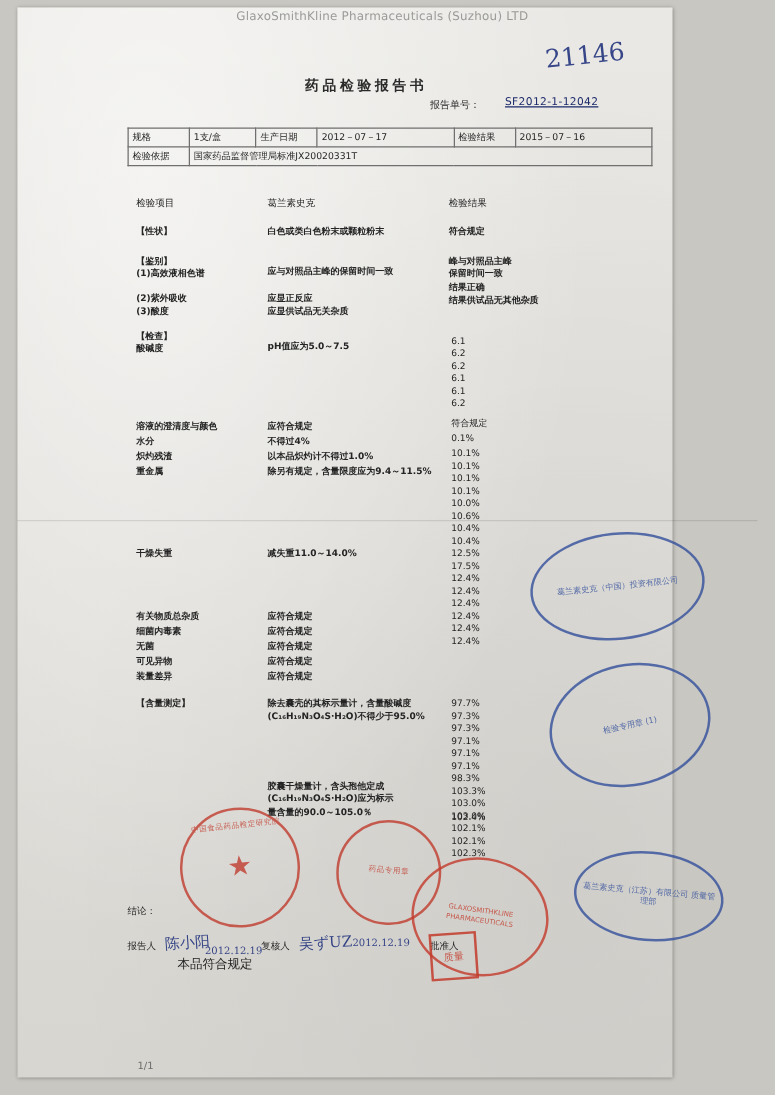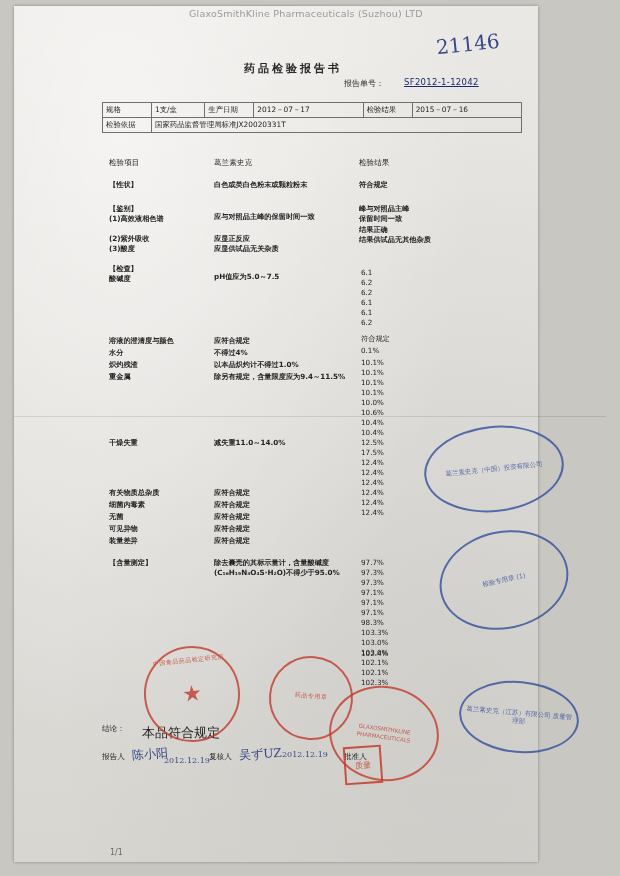--- a/index.html
+++ b/index.html
@@ -131,21 +131,21 @@
   .res-num {
     position: absolute;
     left: 347px;
     font-size: 7.2px;
     color: #242424;
     line-height: 1.45;
   }
 
   
   .concl-label { position: absolute; left: 88px; top: 718px; font-size: 7.6px; color: #1f1f1f; }
-  .concl-val  { position: absolute; left: 128px; top: 718px; font-size: 13px; color: #1f1f1f; }
+  .concl-val  { position: absolute; left: 128px; top: 758px; font-size: 10px; color: #1f1f1f; }
   .sig-row { position: absolute; top: 746px; left: 88px; font-size: 7.6px; color: #1f1f1f; }
   .sig-row2 { position: absolute; top: 746px; left: 195px; font-size: 7.6px; color: #1f1f1f; }
   .sig-row3 { position: absolute; top: 746px; left: 330px; font-size: 7.6px; color: #1f1f1f; }
 
   .hand {
     position: absolute;
     font-family: "DejaVu Serif", serif;
     color: #24357e;
     opacity: 0.9;
   }
@@ -328,20 +328,22 @@
     <div class="cell c-std" style="top:552px;width:140px">除去囊壳的其标示量计，含量酸碱度
 (C₁₆H₁₉N₃O₄S·H₂O)不得少于95.0%</div>
     <div class="res-num" style="top:552px">97.7%</div>
     <div class="res-num" style="top:562px">97.3%</div>
     <div class="res-num" style="top:572px">97.3%</div>
     <div class="res-num" style="top:582px">97.1%</div>
     <div class="res-num" style="top:592px">97.1%</div>
     <div class="res-num" style="top:602px">97.1%</div>
     <div class="res-num" style="top:612px">98.3%</div>
 
+    <div class="cell c-std" style="top:618px;width:150px">胶囊干燥量计，含头孢他定成(C₁₆H₁₉N₃O₄S·H₂O)应为标示
+量含量的90.0～105.0％</div>
     <div class="res-num" style="top:622px">103.3%</div>
     <div class="res-num" style="top:632px">103.0%</div>
     <div class="res-num" style="top:642px">103.0%</div>
     <div class="res-num" style="top:652px">102.1%</div>
     <div class="res-num" style="top:662px">102.1%</div>
     <div class="res-num" style="top:672px">102.3%</div>
     <div class="res-num" style="top:643px">102.4%</div>
 
     <div class="concl-label">结论：</div>
     <div class="concl-val">本品符合规定</div>

